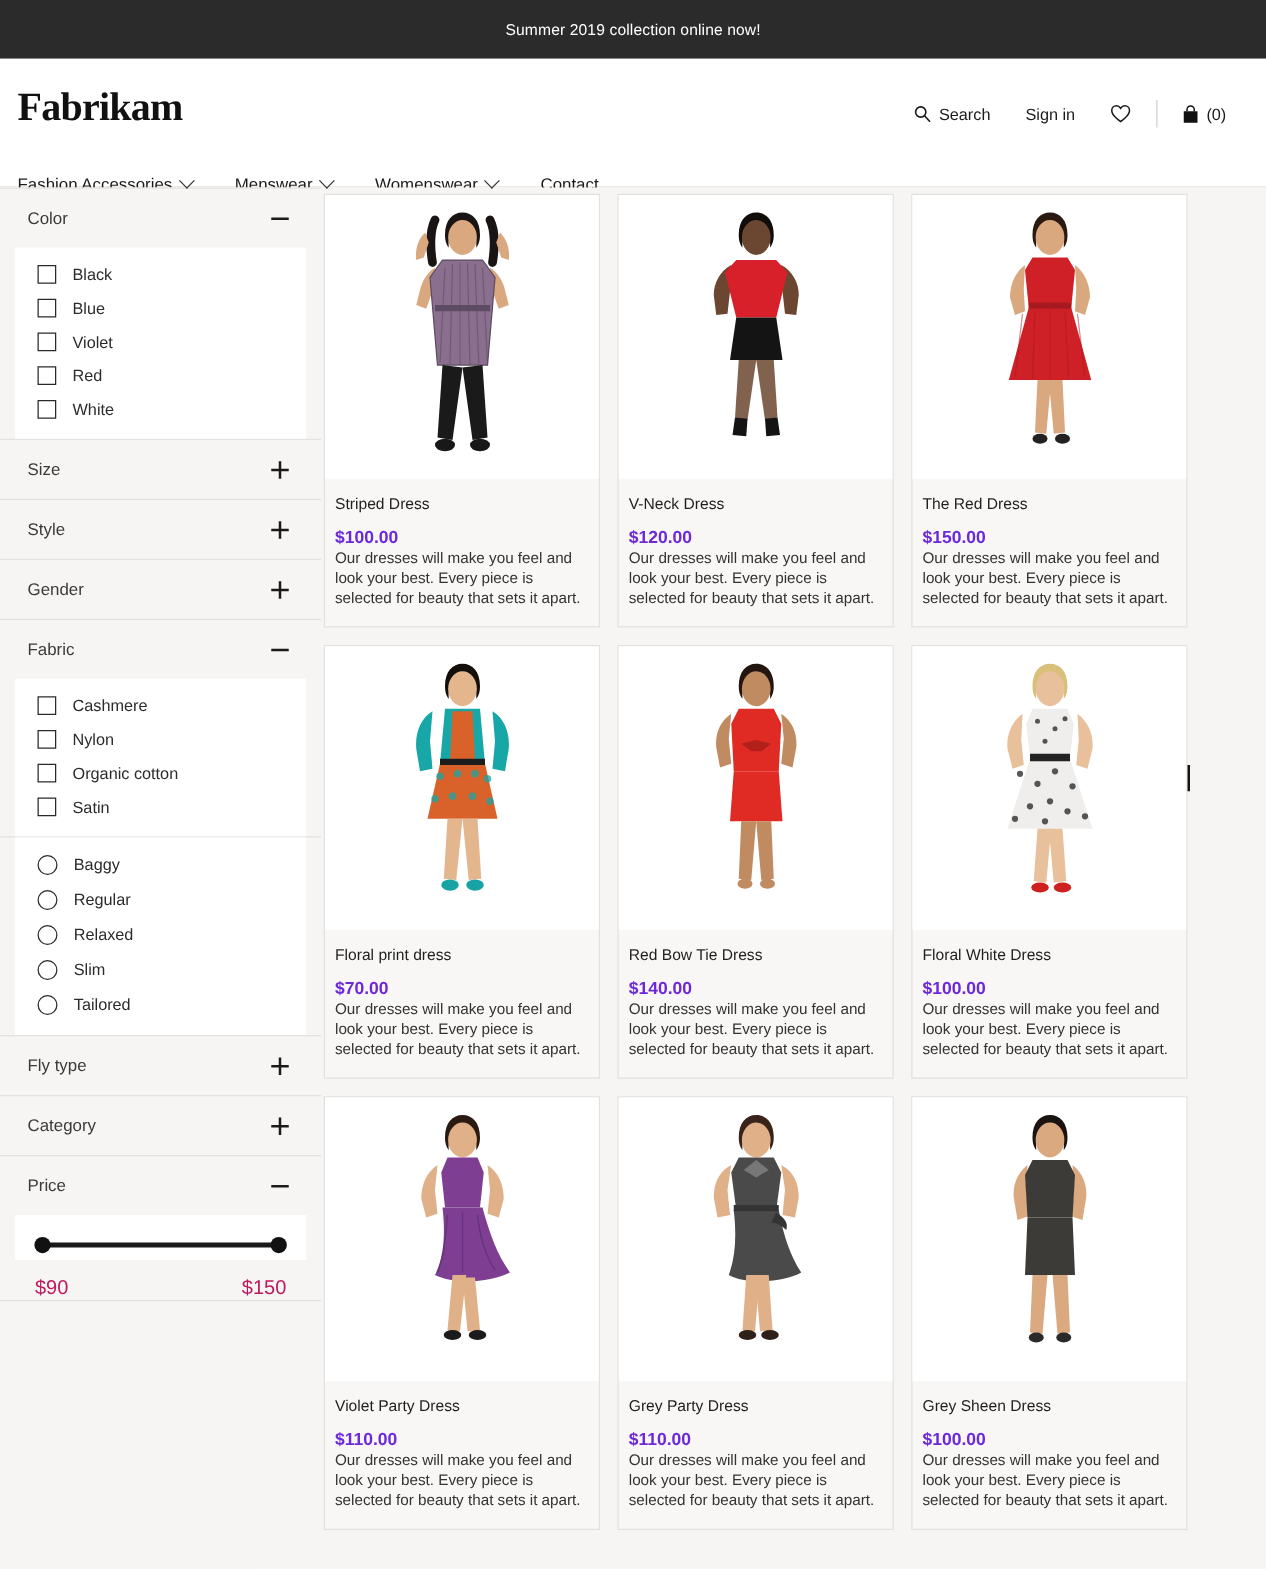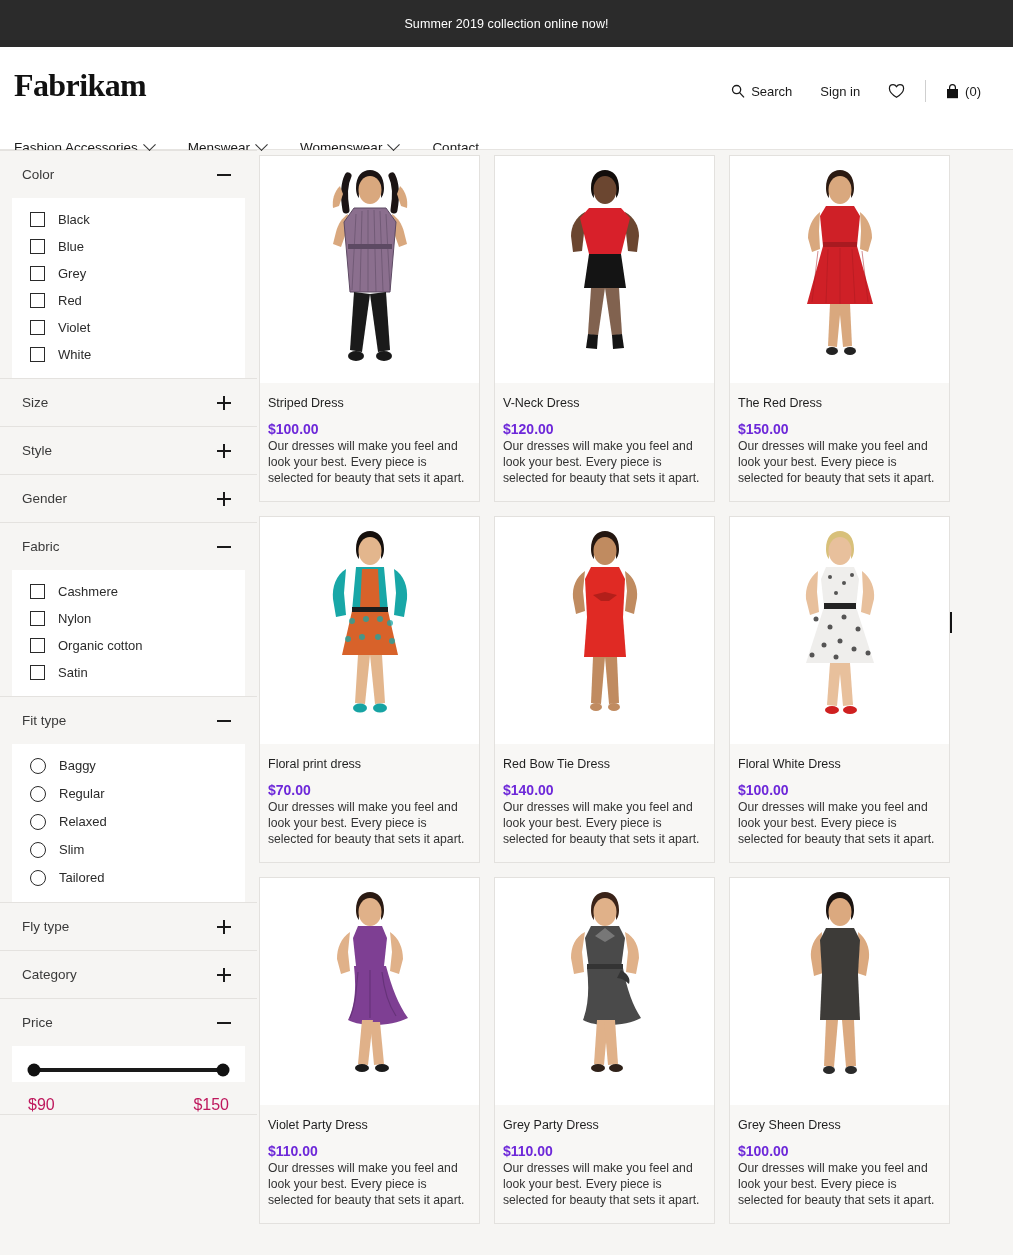--- a/index.html
+++ b/index.html
@@ -272,29 +272,25 @@
           <div class="opt-row">
             <span class="cbx"></span>
             <span class="opt-label">Black</span>
           </div>
           <div class="opt-row">
             <span class="cbx"></span>
             <span class="opt-label">Blue</span>
           </div>
           <div class="opt-row">
             <span class="cbx"></span>
-            <span class="opt-label">Grey</span>
+            <span class="opt-label">Violet</span>
           </div>
           <div class="opt-row">
             <span class="cbx"></span>
             <span class="opt-label">Red</span>
-          </div>
-          <div class="opt-row">
-            <span class="cbx"></span>
-            <span class="opt-label">Violet</span>
           </div>
           <div class="opt-row">
             <span class="cbx"></span>
             <span class="opt-label">White</span>
           </div>
         </div>
       </div>
       <div class="filter-group">
         <div class="filter-head">
           <span class="filter-title">Size</span>
@@ -331,24 +327,20 @@
             <span class="cbx"></span>
             <span class="opt-label">Organic cotton</span>
           </div>
           <div class="opt-row">
             <span class="cbx"></span>
             <span class="opt-label">Satin</span>
           </div>
         </div>
       </div>
       <div class="filter-group">
-        <div class="filter-head">
-          <span class="filter-title">Fit type</span>
-          <span class="pm minus"></span>
-        </div>
         <div class="filter-options">
           <div class="opt-row">
             <span class="rdo"></span>
             <span class="opt-label">Baggy</span>
           </div>
           <div class="opt-row">
             <span class="rdo"></span>
             <span class="opt-label">Regular</span>
           </div>
           <div class="opt-row">

